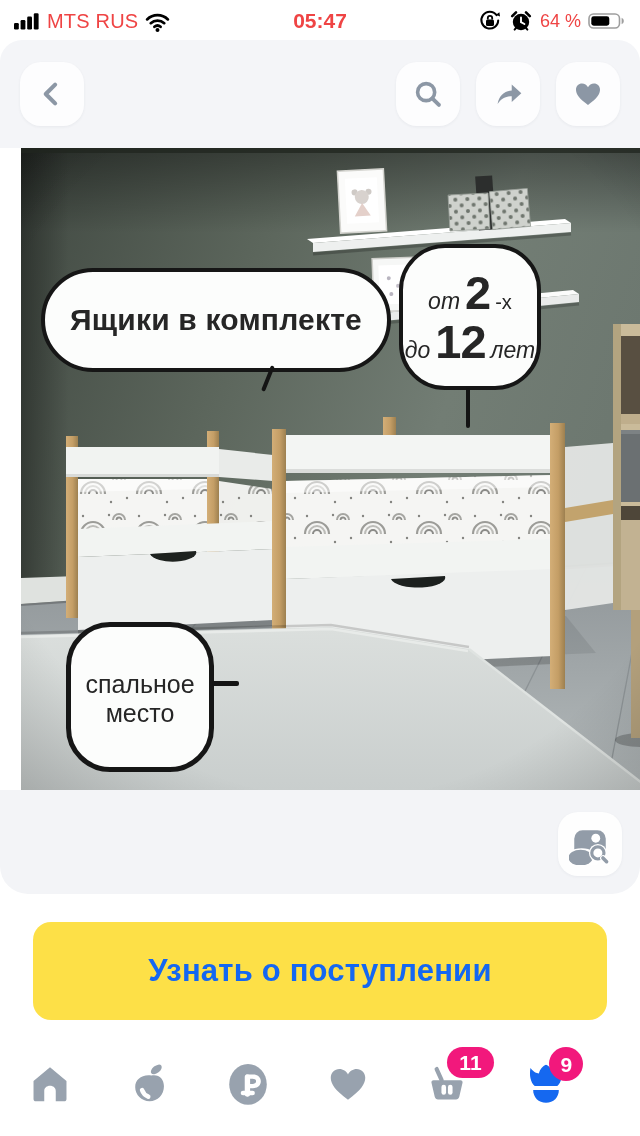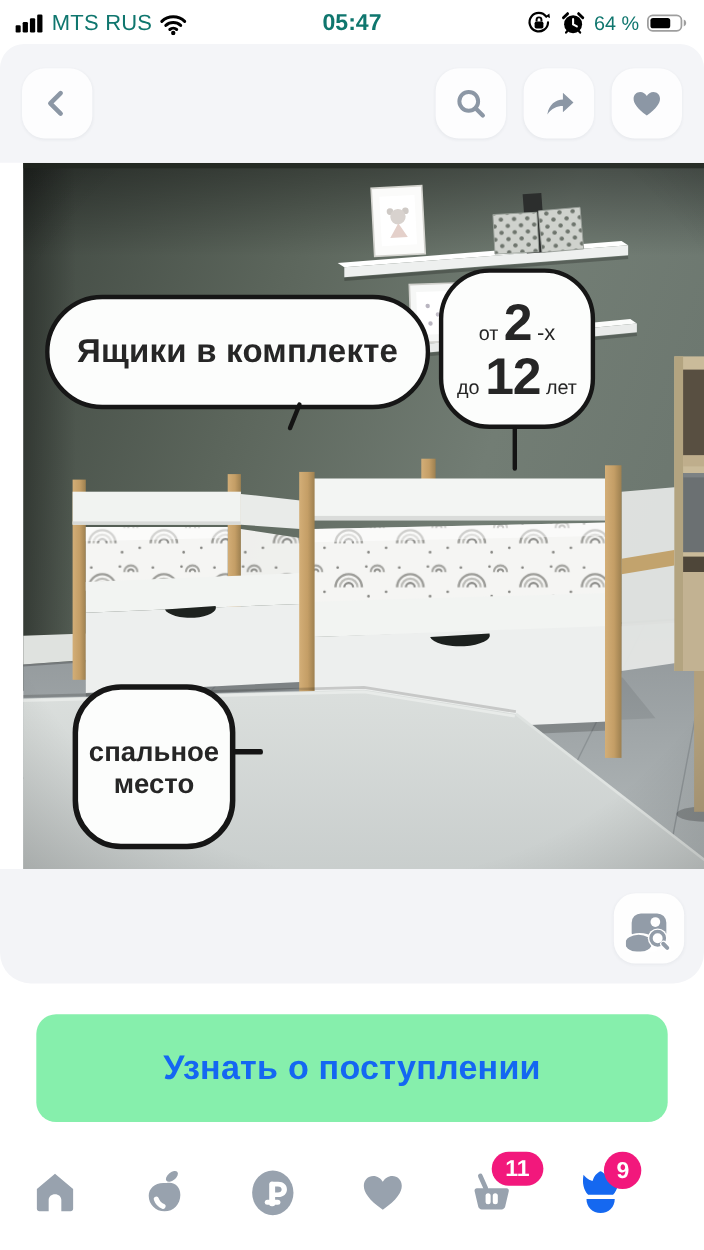--- a/index.html
+++ b/index.html
@@ -5,21 +5,21 @@
   html,body{margin:0;padding:0;background:#ffffff;}
   *{box-sizing:border-box;}
   .screen{
     position:relative;width:640px;height:1136px;margin:0 auto;overflow:hidden;
     background:#ffffff;font-family:"Liberation Sans",sans-serif;
     -webkit-font-smoothing:antialiased;
   }
   
   .status-bar{
     position:absolute;top:0;left:0;right:0;height:40px;
-    display:flex;align-items:center;padding:2px 14px 0 14px;color:#0f766e;
+    display:flex;align-items:center;padding:2px 14px 0 14px;color:#ef4444;
   }
   .sb-left{display:flex;align-items:center;gap:6px;}
   .sb-carrier{font-size:20px;font-weight:400;letter-spacing:.2px;}
   .sb-time{position:absolute;left:0;right:0;text-align:center;font-size:21px;font-weight:700;}
   .sb-right{display:flex;align-items:center;gap:7px;margin-left:auto;position:relative;z-index:2;}
   .sb-batt-text{font-size:18px;font-weight:400;}
   
   .nav-panel{
     position:absolute;top:40px;left:0;width:640px;height:108px;
     background:#f4f5f8;border-radius:22px 22px 0 0;
@@ -36,46 +36,46 @@
   .photo svg.scene{position:absolute;inset:0;display:block;}
   .callout{
     position:absolute;background:#fcfdfc;border:4px solid #161616;
     display:flex;flex-direction:column;align-items:center;justify-content:center;
     color:#262626;text-align:center;
   }
   .callout-drawers{left:20px;top:120px;width:350px;height:104px;border-radius:52px;
     font-size:30px;font-weight:600;letter-spacing:.2px;}
   .callout-age{left:378px;top:96px;width:142px;height:146px;border-radius:46px;gap:2px;}
   .age-row{display:flex;align-items:baseline;gap:5px;line-height:1;}
-  .age-small{font-size:18px;font-weight:400;}
+  .age-small{font-size:23px;font-weight:400;font-style:italic;}
   .age-big{font-size:47px;font-weight:700;letter-spacing:-1px;}
   .age-suffix{font-size:20px;font-weight:400;}
   .callout-size{left:45px;top:474px;width:148px;height:150px;border-radius:44px;border-width:5px;}
   .size-row{display:flex;align-items:baseline;line-height:1;}
   .size-big{font-size:37px;font-weight:700;letter-spacing:-1.5px;}
   .size-unit{font-size:15px;font-weight:600;margin-left:1px;}
-  .size-caption{font-size:25px;font-weight:700;line-height:1.04;margin-top:3px;}
+  .size-caption{font-size:25px;font-weight:400;line-height:1.04;margin-top:3px;}
   .pointer{position:absolute;background:#141414;border-radius:2px;}
   .pointer-drawers{left:250px;top:218px;width:4px;height:27px;transform:rotate(22deg);transform-origin:top center;}
   .pointer-age{left:445px;top:240px;width:4px;height:40px;}
   .pointer-size{left:191px;top:533px;width:27px;height:5px;}
   
   .photo-footer{
     position:absolute;top:790px;left:0;width:640px;height:104px;
     background:#f3f4f7;border-radius:0 0 28px 28px;
   }
   .photo-search-btn{
     position:absolute;right:18px;top:22px;width:64px;height:64px;border-radius:20px;
     background:#fefefe;border:none;display:flex;align-items:center;justify-content:center;
     box-shadow:0 1px 3px rgba(40,50,70,.05);cursor:pointer;padding:0;
   }
   
   .cta-button{
     position:absolute;left:33px;top:922px;width:574px;height:98px;border-radius:18px;
-    background:#86efac;border:none;cursor:pointer;
+    background:#fde047;border:none;cursor:pointer;
     display:flex;align-items:center;justify-content:center;
     font-family:"Liberation Sans",sans-serif;
     font-size:31px;font-weight:600;color:#1467f2;letter-spacing:.2px;
   }
   
   .tab-bar{
     position:absolute;top:1030px;left:0;width:596px;height:106px;background:#ffffff;
     display:flex;align-items:flex-start;
   }
   .tab-item{flex:1;display:flex;justify-content:center;padding-top:30px;cursor:pointer;}

